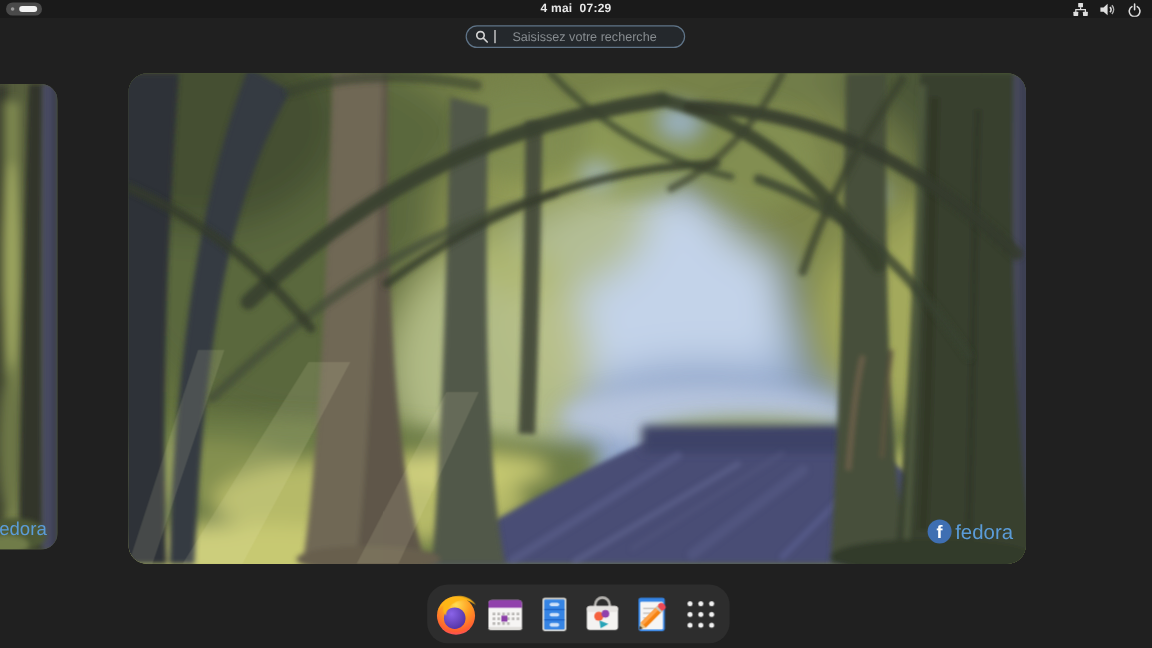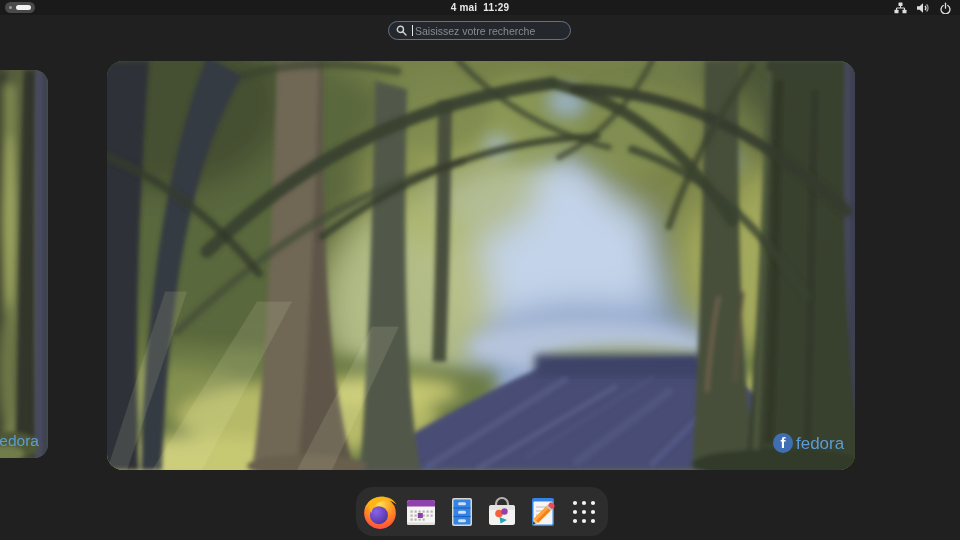--- a/index.html
+++ b/index.html
@@ -36,20 +36,21 @@
     position:absolute; left:388px; top:21px; width:183px; height:19px;
     border:1px solid #5f7488; border-radius:10px; background:#24282c;
     display:flex; align-items:center; padding:0 7px;
   }
   .search svg { flex:0 0 auto; }
   .caret { width:1px; height:11px; background:#e8e8e8; margin-left:5px; }
   .search input {
     flex:1; min-width:0; background:transparent; border:none; outline:none;
     color:#cccccc; font-size:10.5px; font-family:"Liberation Sans", sans-serif;
     padding-left:2px;
+    margin-left:12px;
   }
   .search input::placeholder { color:#878c90; opacity:1; }
 
   
   .ws-main {
     position:absolute; left:107px; top:61px; width:748px; height:409px;
     border-radius:16px; overflow:hidden; background:#3b422e; cursor:pointer;
   }
   .ws-partial {
     position:absolute; left:0; top:70px; width:48px; height:388px;
@@ -70,21 +71,21 @@
   .dock-item svg { display:block; }
 </style>
 </head>
 <body>
 
 <div class="topbar">
   <div class="ws-indicator">
     <div class="ws-dot"></div>
     <div class="ws-pill"></div>
   </div>
-  <div class="clock">4 mai  11:29</div>
+  <div class="clock">4 mai  07:29</div>
   <div class="status">
     <svg width="13" height="12" viewBox="0 0 13 12">
       <rect x="4.5" y="0.5" width="4" height="3.5" rx="0.5" fill="#dedede"></rect>
       <path d="M6.5 4 V6 M2.5 8 V6 H10.5 V8" stroke="#dedede" stroke-width="1" fill="none"></path>
       <rect x="0.5" y="7.8" width="4" height="3.5" rx="0.5" fill="#dedede"></rect>
       <rect x="8.5" y="7.8" width="4" height="3.5" rx="0.5" fill="#dedede"></rect>
     </svg>
     <svg width="14" height="12" viewBox="0 0 14 12">
       <polygon points="1,4.2 3.6,4.2 7,1.2 7,10.8 3.6,7.8 1,7.8" fill="#dedede"></polygon>
       <path d="M9 3.8 A3.4 3.4 0 0 1 9 8.2" stroke="#dedede" stroke-width="1.3" fill="none"></path>

